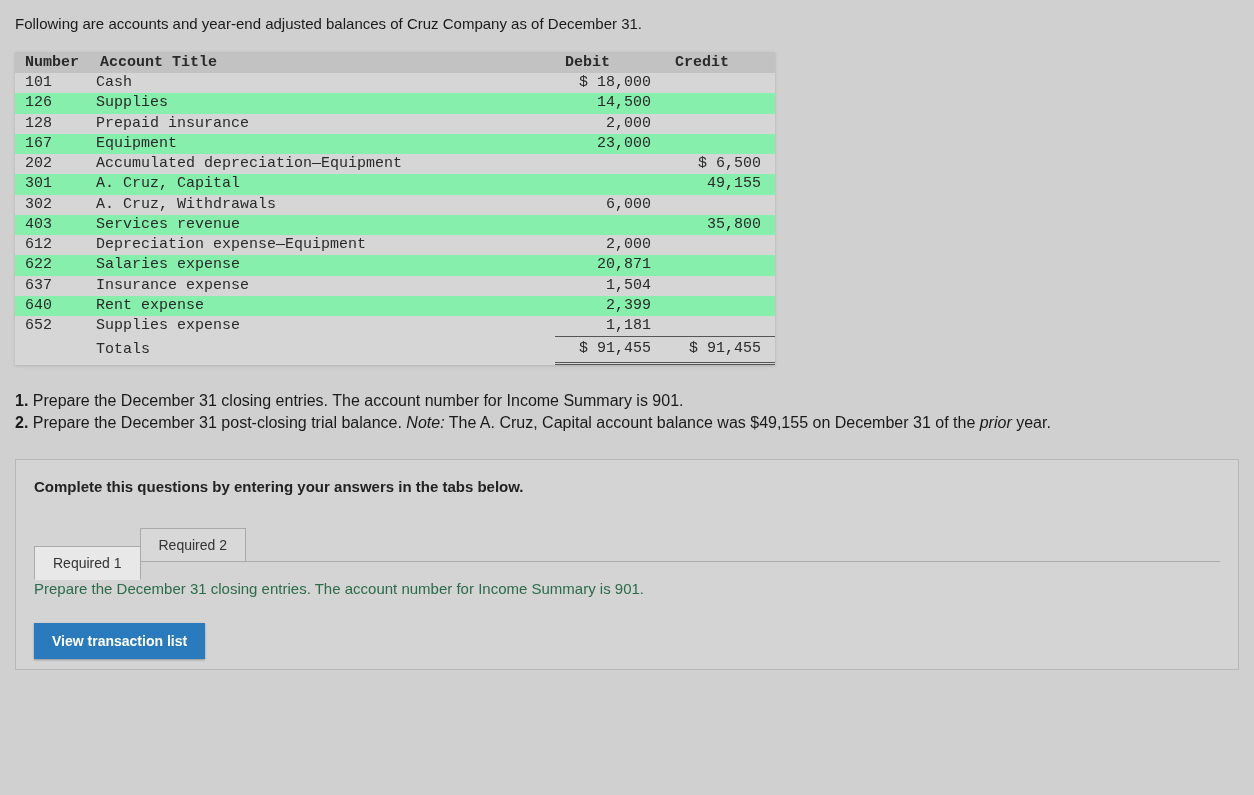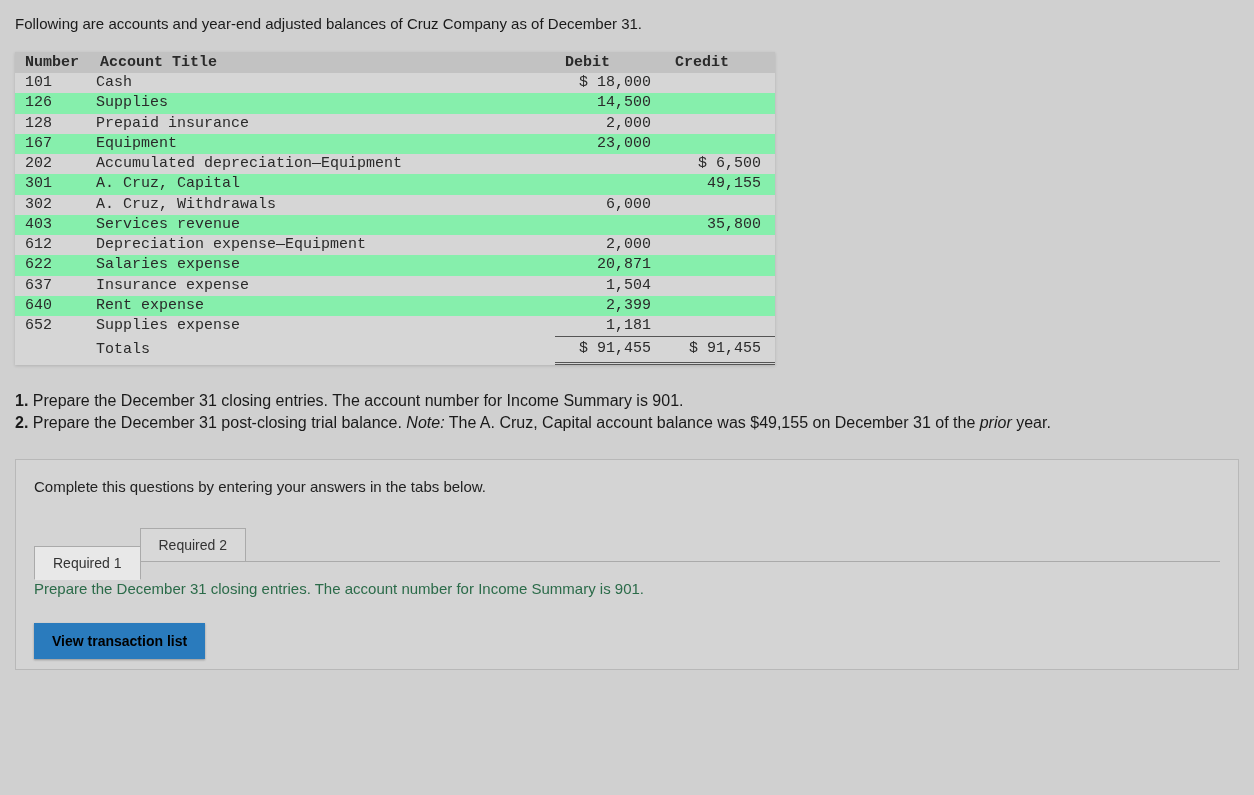--- a/index.html
+++ b/index.html
@@ -48,21 +48,21 @@
   .single-top { border-top: 1px solid #555; }
   .dbl-bottom { border-bottom: 3px double #555; }
   .totals-row td { padding-top: 2px; padding-bottom: 2px; }
   .instructions { font-size: 16px; line-height: 1.4; margin-bottom: 25px; color:#1a1a1a;}
   .instructions .note { font-style: italic; }
   .answer-box {
     border: 1px solid #b8b8b8;
     background: #d4d4d4;
     padding: 18px 18px 10px 18px;
   }
-  .complete-text { font-weight: normal; margin-bottom: 32px; font-size:15px; color:#222;}
+  .complete-text { font-weight: bold; margin-bottom: 32px; font-size:15px; color:#222;}
   .tabs-row {
     display: flex;
     align-items: flex-end;
     border-bottom: 1px solid #aaa;
     margin-bottom: 18px;
   }
   .tab {
     border: 1px solid #aaa;
     border-bottom: none;
     padding: 8px 18px;
@@ -75,21 +75,21 @@
   .tab.active {
     background: #e8e8e8;
     position: relative;
     top: 19px;
     border-bottom: 1px solid #e8e8e8;
   }
   .tab-instruction { color: #2b6b49; font-size: 15px; margin-bottom: 26px; }
   .view-btn {
     display: inline-block;
     background: #2a7bbd;
-    color: #000000;
+    color: #ffffff;
     border: none;
     padding: 10px 18px;
     font-size: 14px;
     font-weight: bold;
     cursor: pointer;
     box-shadow: 0 1px 2px rgba(0,0,0,0.3);
   }
 </style>
 </head>
 <body>

